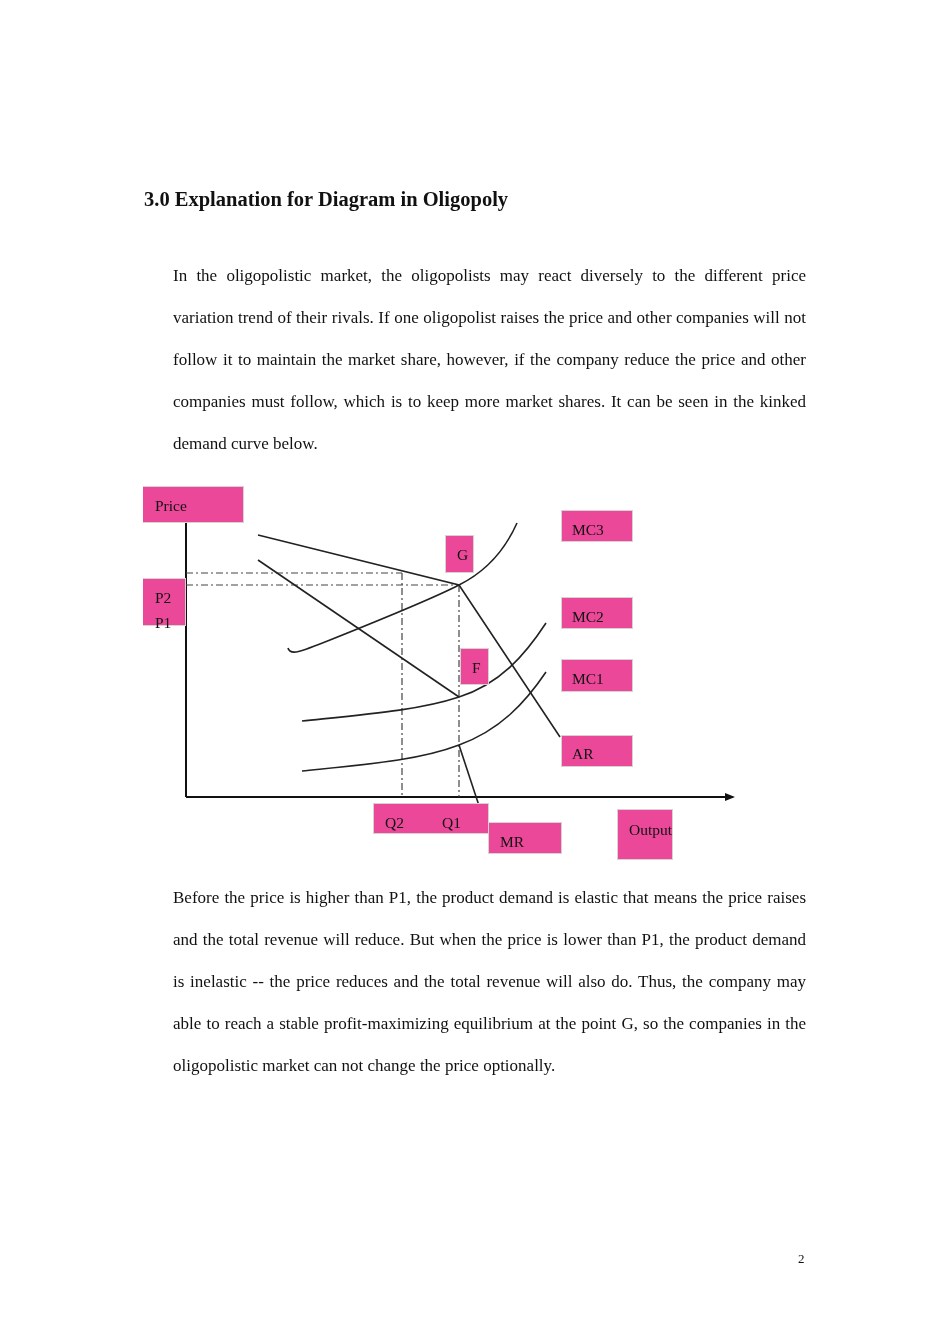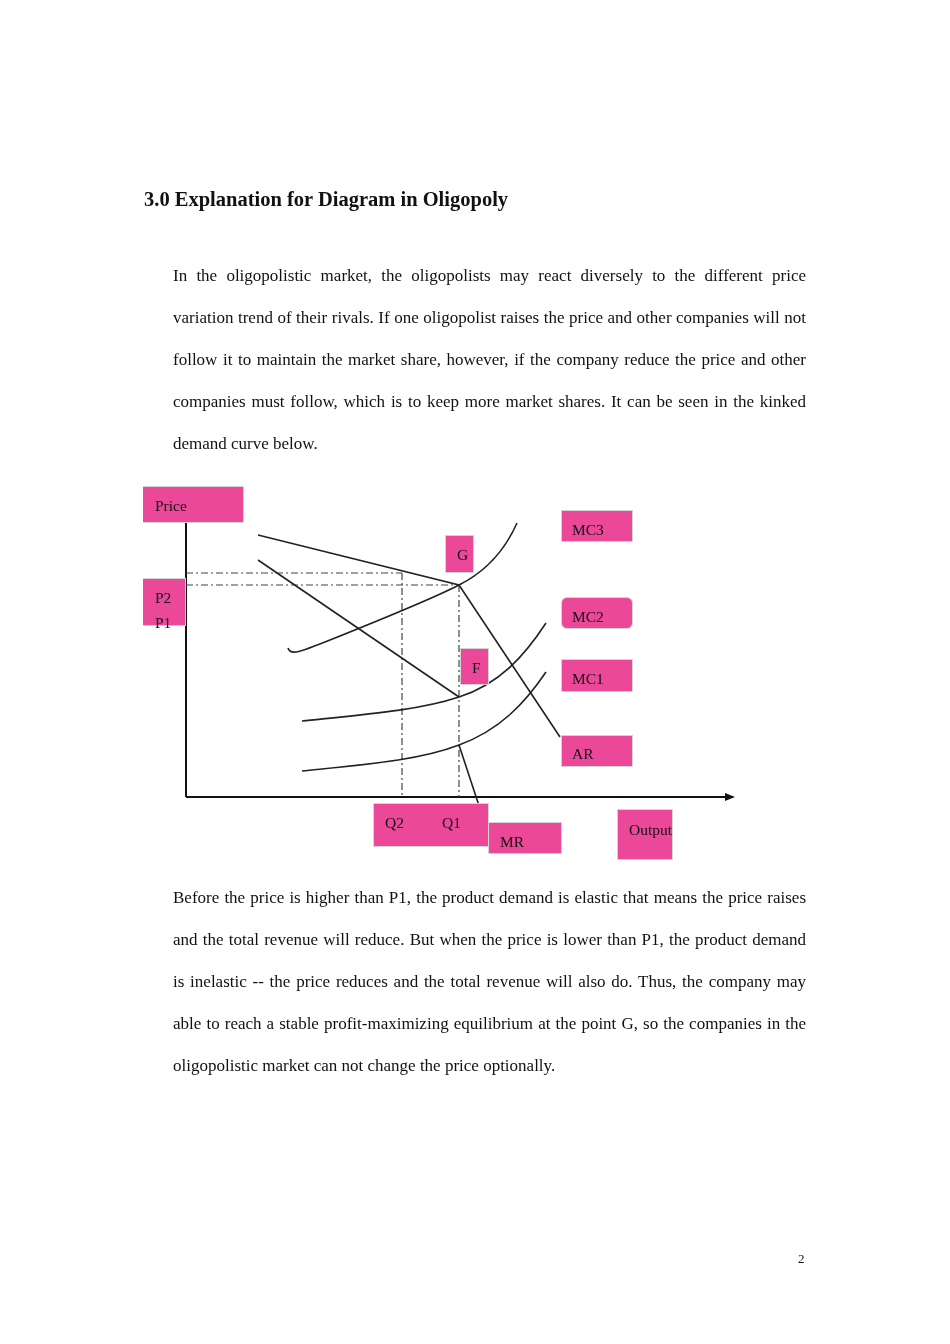--- a/index.html
+++ b/index.html
@@ -62,30 +62,30 @@
   </div>
   <div class="lbl" style="left:445px;top:535px;width:29px;height:38px;">
     <span style="left:11px;top:10px;">G</span>
   </div>
   <div class="lbl" style="left:460px;top:648px;width:29px;height:37px;">
     <span style="left:11px;top:10px;">F</span>
   </div>
   <div class="lbl" style="left:561px;top:510px;width:72px;height:32px;">
     <span style="left:10px;top:10px;">MC3</span>
   </div>
-  <div class="lbl" style="left:561px;top:597px;width:72px;height:32px;border-radius:6px;">
+  <div class="lbl" style="left:561px;top:597px;width:72px;height:32px;">
     <span style="left:10px;top:10px;">MC2</span>
   </div>
   <div class="lbl" style="left:561px;top:659px;width:72px;height:33px;">
     <span style="left:10px;top:10px;">MC1</span>
   </div>
   <div class="lbl" style="left:561px;top:735px;width:72px;height:32px;">
     <span style="left:10px;top:9px;">AR</span>
   </div>
-  <div class="lbl" style="left:373px;top:803px;width:116px;height:44px;">
+  <div class="lbl" style="left:373px;top:803px;width:116px;height:31px;">
     <span style="left:11px;top:10px;">Q2</span>
     <span style="left:68px;top:10px;">Q1</span>
   </div>
   <div class="lbl" style="left:488px;top:822px;width:74px;height:32px;">
     <span style="left:11px;top:10px;">MR</span>
   </div>
   <div class="lbl" style="left:617px;top:809px;width:56px;height:51px;">
     <span style="left:11px;top:11px;">Output</span>
   </div>
 </div>

